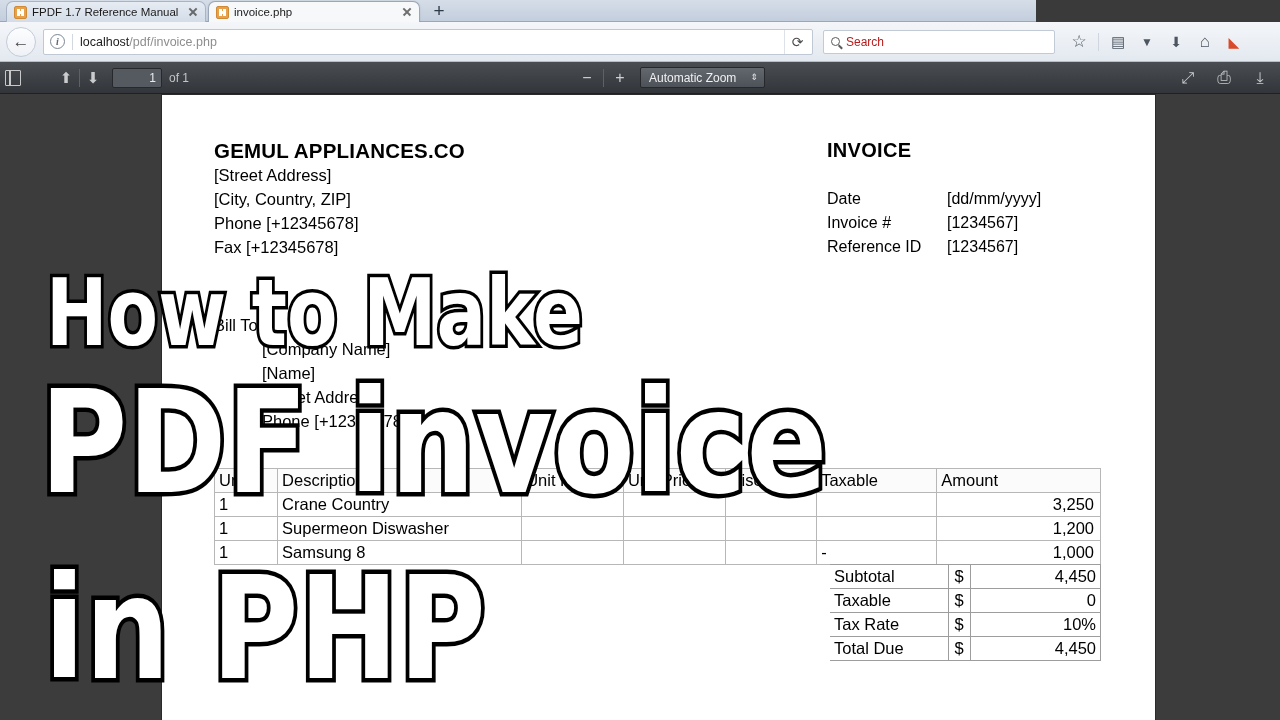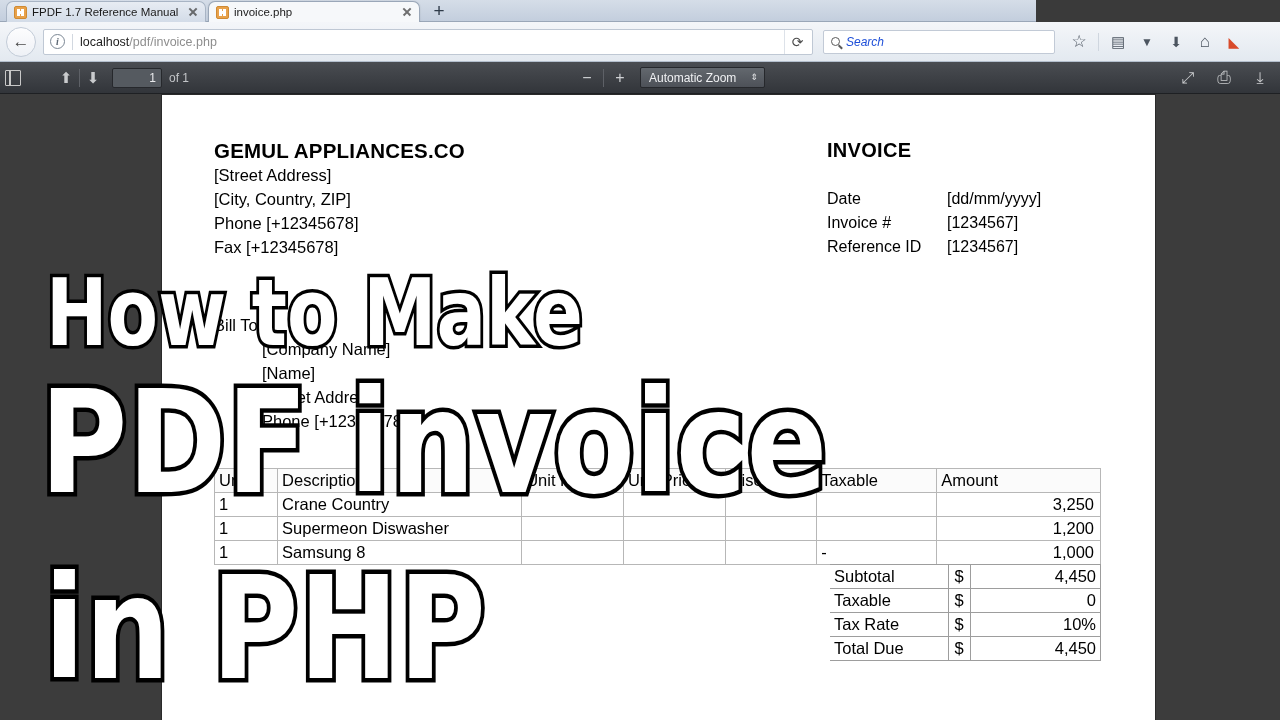--- a/index.html
+++ b/index.html
@@ -106,21 +106,21 @@
     display:flex; align-items:center; padding-left:7px; gap:6px;
   }
   .mag {
     width:9px; height:9px; border:1.6px solid #5a5a5a; border-radius:50%;
     position:relative; flex:0 0 9px;
   }
   .mag::after {
     content:""; position:absolute; right:-4px; bottom:-3px;
     width:5px; height:1.7px; background:#5a5a5a; transform:rotate(45deg);
   }
-  .search-ph { font-size:12px; color:#1d4ed8; font-style:italic; }
+  .search-ph { font-size:12px; color:#b91c1c; }
   .navicons { display:flex; align-items:center; gap:9px; margin-left:14px; }
   .nicon { width:20px; height:20px; color:#4c5560; position:relative; display:block; }
   .nsep { width:1px; height:18px; background:#cfd6df; }
 
   
   .pdfbar {
     position:absolute; left:0; top:62px; width:1280px; height:32px;
     background: linear-gradient(#4a4d52, #32353a);
     border-bottom: 1px solid #1e2023;
     display:flex; align-items:center;

